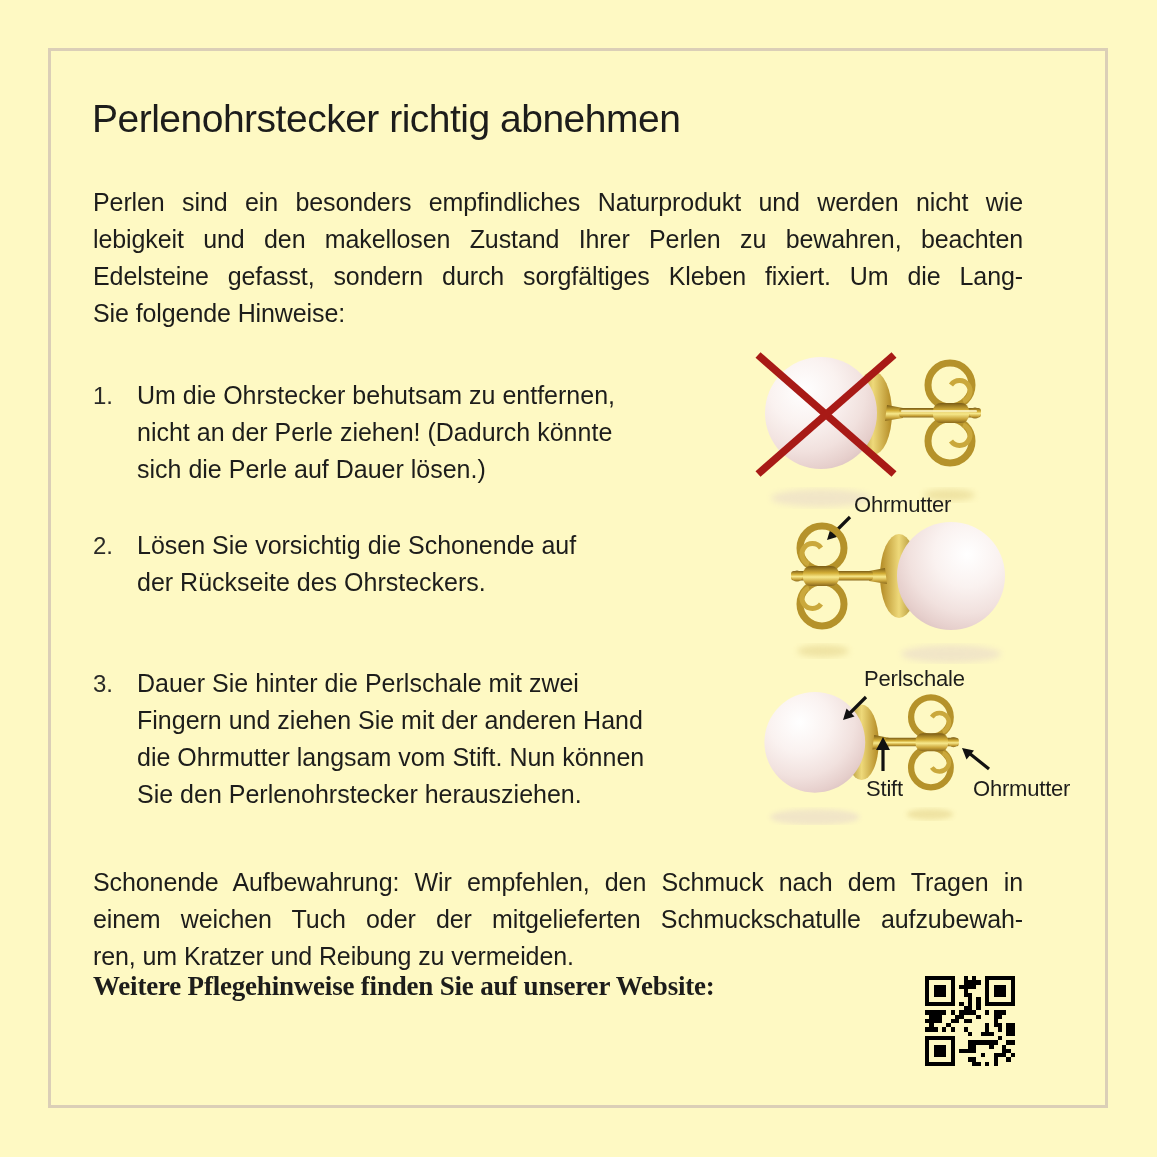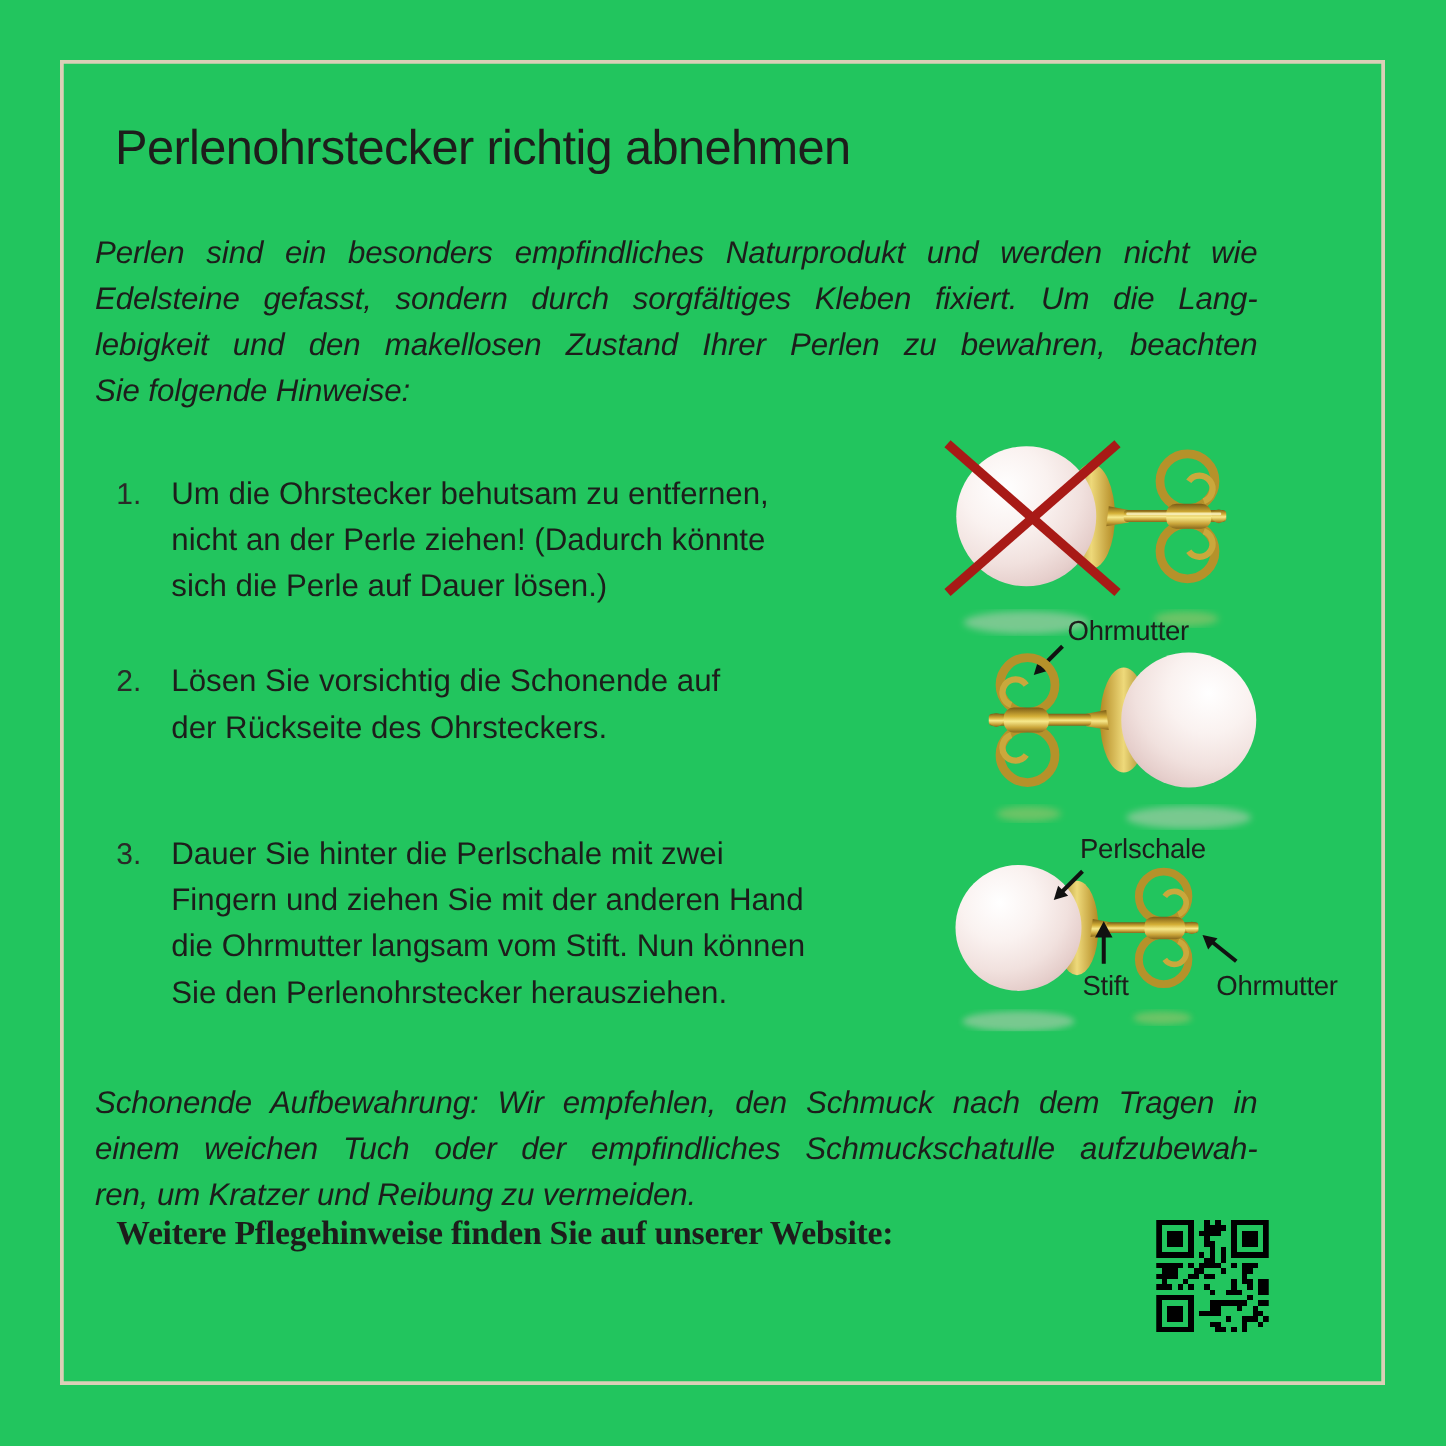--- a/index.html
+++ b/index.html
@@ -1,23 +1,23 @@
 <!DOCTYPE html>
 <html lang="de" style="--frame: #dbcfb7; --text: #1d1d1b; --cross: #a81a16; --gold: #c9a227; --pearl: #f3e4e1;"><head>
 <meta charset="utf-8">
 <style>
   html,body{margin:0;padding:0;background:#ffffff;}
   body{width:1157px;height:1157px;position:relative;overflow:hidden;
        font-family:"Liberation Sans","DejaVu Sans",sans-serif;color:var(--text,#1d1d1b);}
-  .page{position:absolute;inset:0;background:#22c55e;}
+  .page{position:absolute;inset:0;background:#fef9c3;}
   .frame{position:absolute;left:48px;top:48px;width:1060px;height:1060px;
          border:3px solid var(--frame,#dbcfb7);box-sizing:border-box;}
   .title{position:absolute;left:92px;top:97px;margin:0;font-size:39px;font-weight:400;
          letter-spacing:-0.5px;white-space:nowrap;}
-  .para{position:absolute;left:76px;width:930px;font-size:25px;line-height:37px;letter-spacing:-0.1px;font-style:italic;}
+  .para{position:absolute;left:93px;width:930px;font-size:25px;line-height:37px;letter-spacing:-0.1px;}
   .para .jline{text-align:justify;text-align-last:justify;}
   .intro{top:184px;}
   .storage{top:864px;}
   .step{position:absolute;left:93px;width:660px;}
   .step .num{position:absolute;left:0;top:0;font-size:24px;line-height:37px;color:#2a2a28;}
   .step .stext{margin-left:44px;font-size:25px;line-height:37px;white-space:pre-wrap;width:620px;}
   .step .stext b{font-weight:400;}
   .step1{top:377px;}
   .step2{top:527px;}
   .step3{top:665px;}
@@ -35,22 +35,22 @@
 </head>
 <body>
 
 <div class="page">
   <div class="frame"></div>
 
   <h1 class="title">Perlenohrstecker richtig abnehmen</h1>
 
   <div class="para intro">
       <div class="jline">Perlen sind ein besonders empfindliches Naturprodukt und werden nicht wie</div>
+      <div class="jline">lebigkeit und den makellosen Zustand Ihrer Perlen zu bewahren, beachten</div>
       <div class="jline">Edelsteine gefasst, sondern durch sorgfältiges Kleben fixiert. Um die Lang-</div>
-      <div class="jline">lebigkeit und den makellosen Zustand Ihrer Perlen zu bewahren, beachten</div>
       <div>Sie folgende Hinweise:</div>
     </div>
 
   <section class="step step1">
     <span class="num">1.</span>
     <div class="stext"><span>Um die Ohrstecker behutsam zu entfernen,
 </span><b>nicht an der Perle ziehen</b><span>! (Dadurch könnte
 sich die Perle auf Dauer lösen.)</span></div>
   </section>
 
@@ -215,21 +215,21 @@
   </svg>
 
   <div class="anno" style="left:973px;top:776px">Ohrmutter</div>
   <svg class="arrow" style="position:absolute;left:956px;top:742px" width="38" height="32" viewBox="0 0 38 32">
     <line x1="33" y1="27" x2="13" y2="11"></line>
       <polygon points="6,6 18,8.5 10.5,17.5"></polygon>
   </svg>
 
   <div class="para storage">
       <div class="jline">Schonende Aufbewahrung: Wir empfehlen, den Schmuck nach dem Tragen in</div>
-      <div class="jline">einem weichen Tuch oder der empfindliches Schmuckschatulle aufzubewah-</div>
+      <div class="jline">einem weichen Tuch oder der mitgelieferten Schmuckschatulle aufzubewah-</div>
       <div>ren, um Kratzer und Reibung zu vermeiden.</div>
     </div>
 
   <div class="website">Weitere Pflegehinweise finden Sie auf unserer Website:</div>
 
   <div id="qr-wrap">
     <svg id="qr-svg" viewBox="0 0 21 21">
         <rect x="0" y="0" width="1" height="1"></rect>
         <rect x="1" y="0" width="1" height="1"></rect>
         <rect x="2" y="0" width="1" height="1"></rect>

